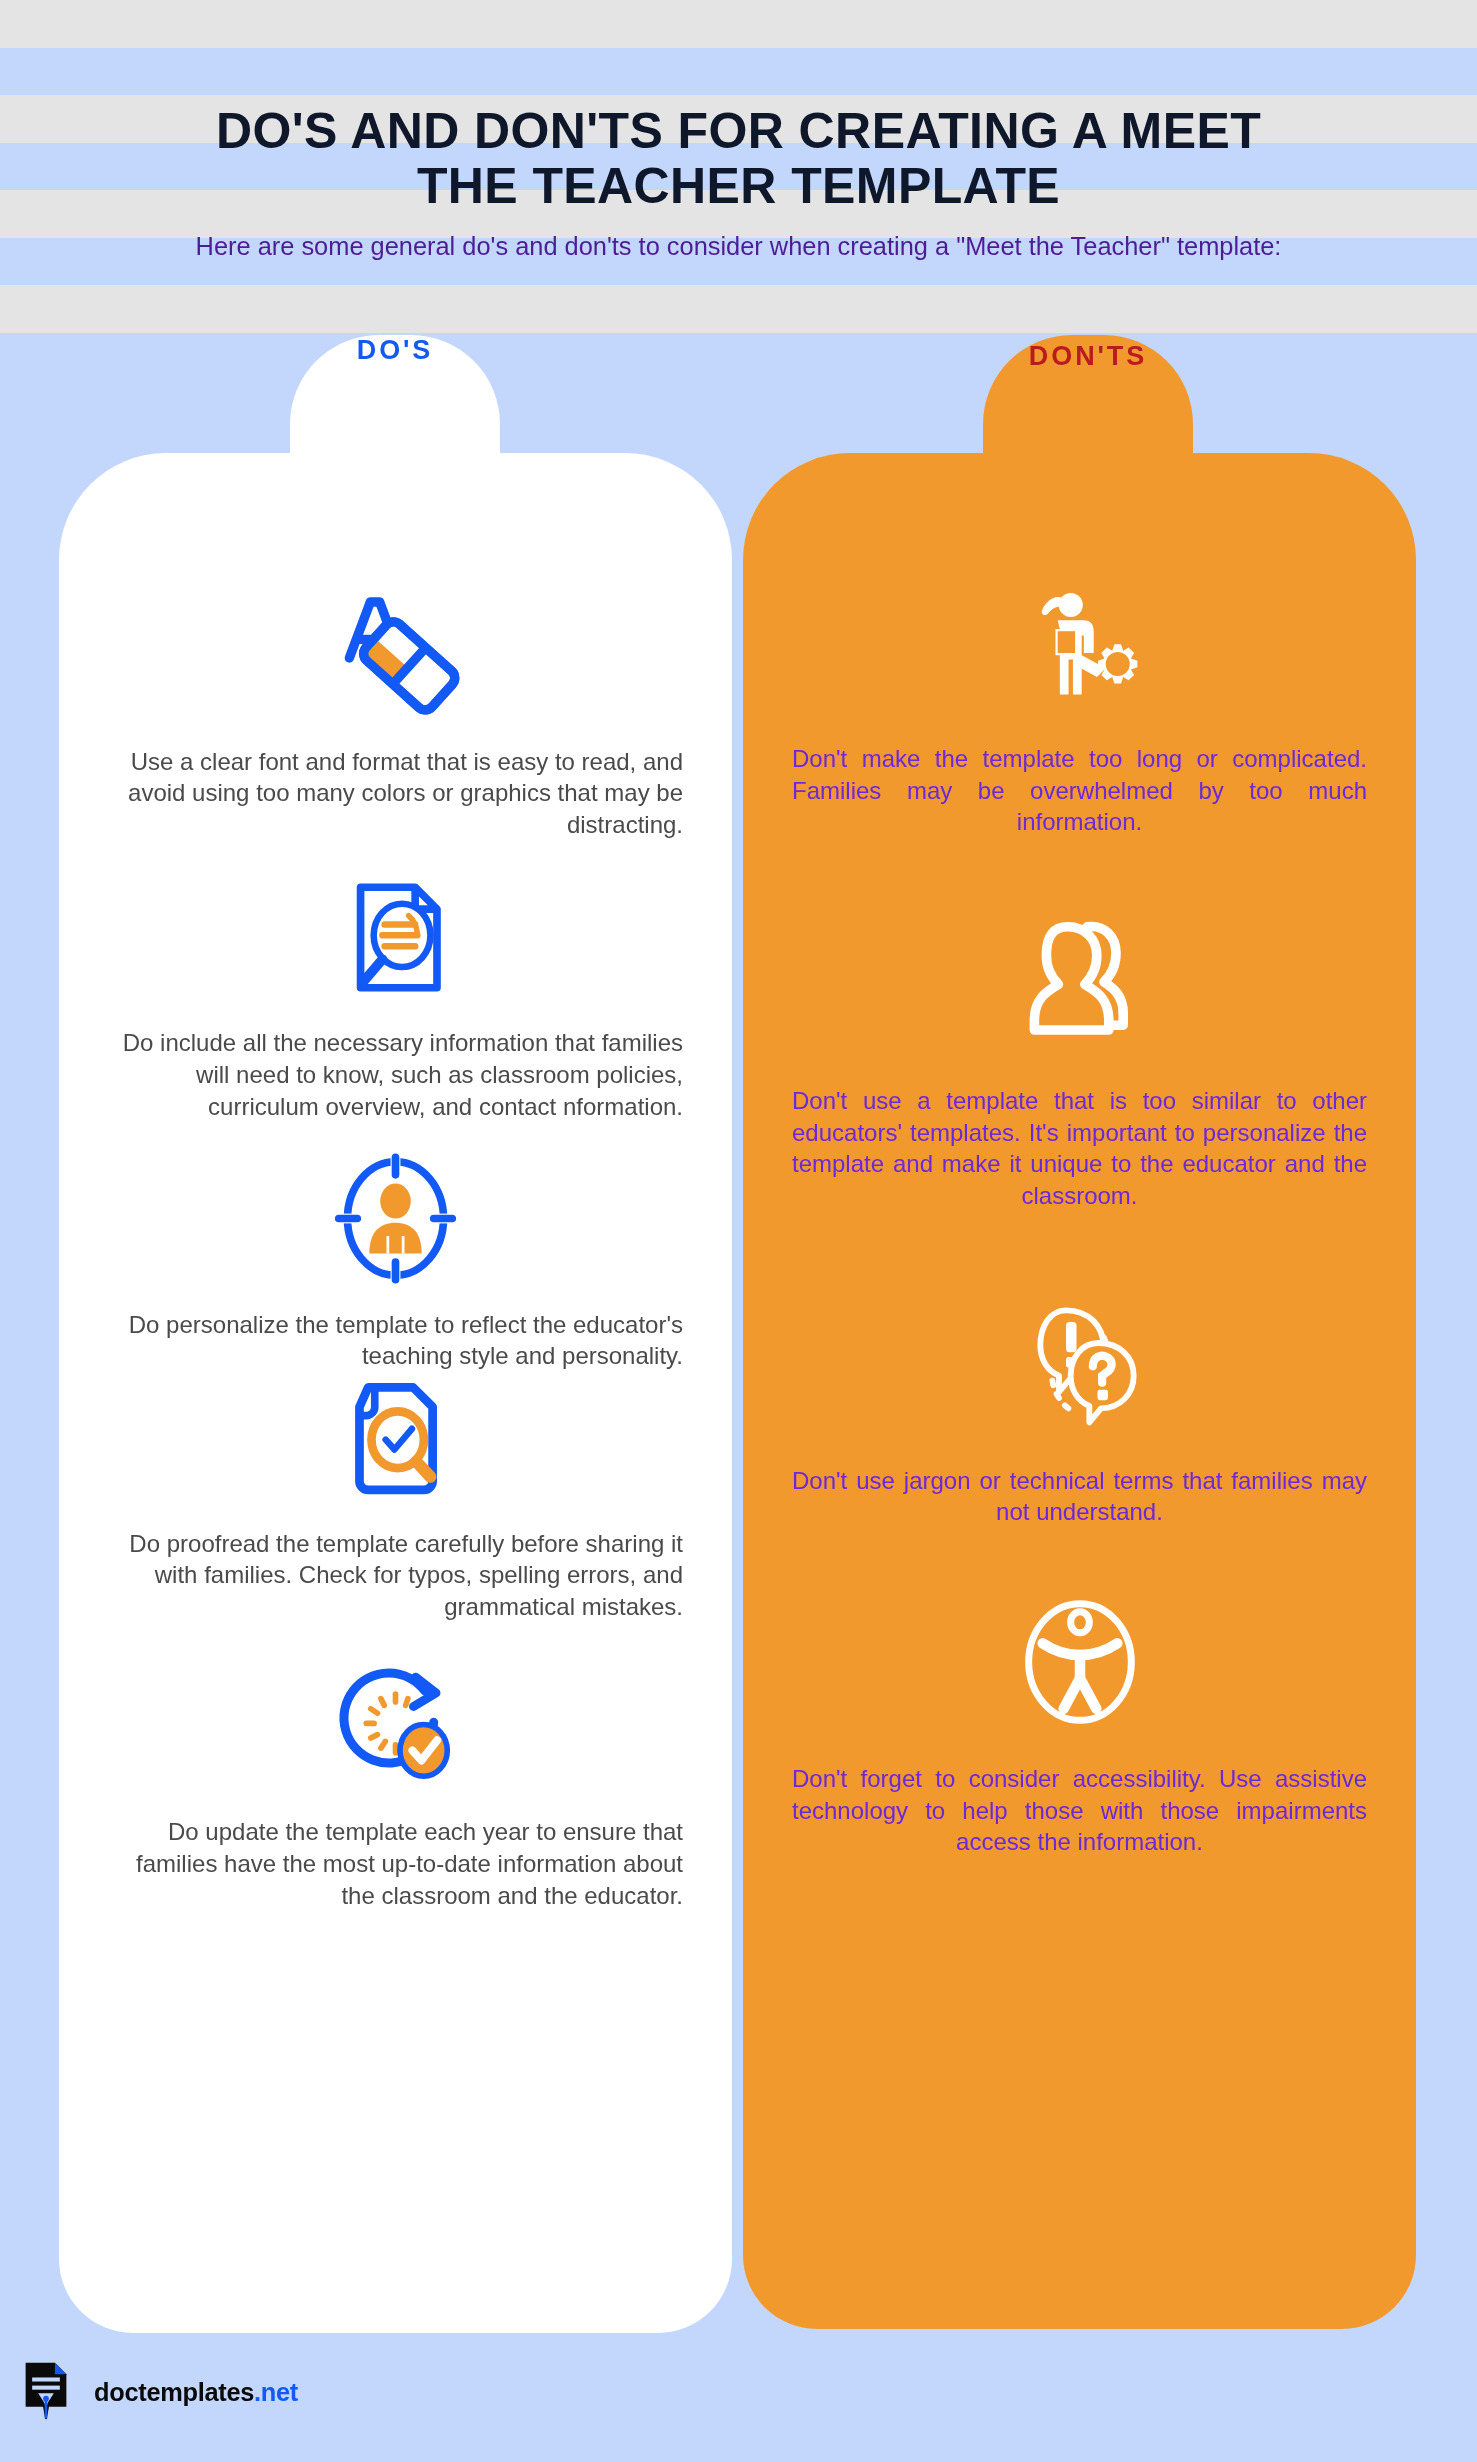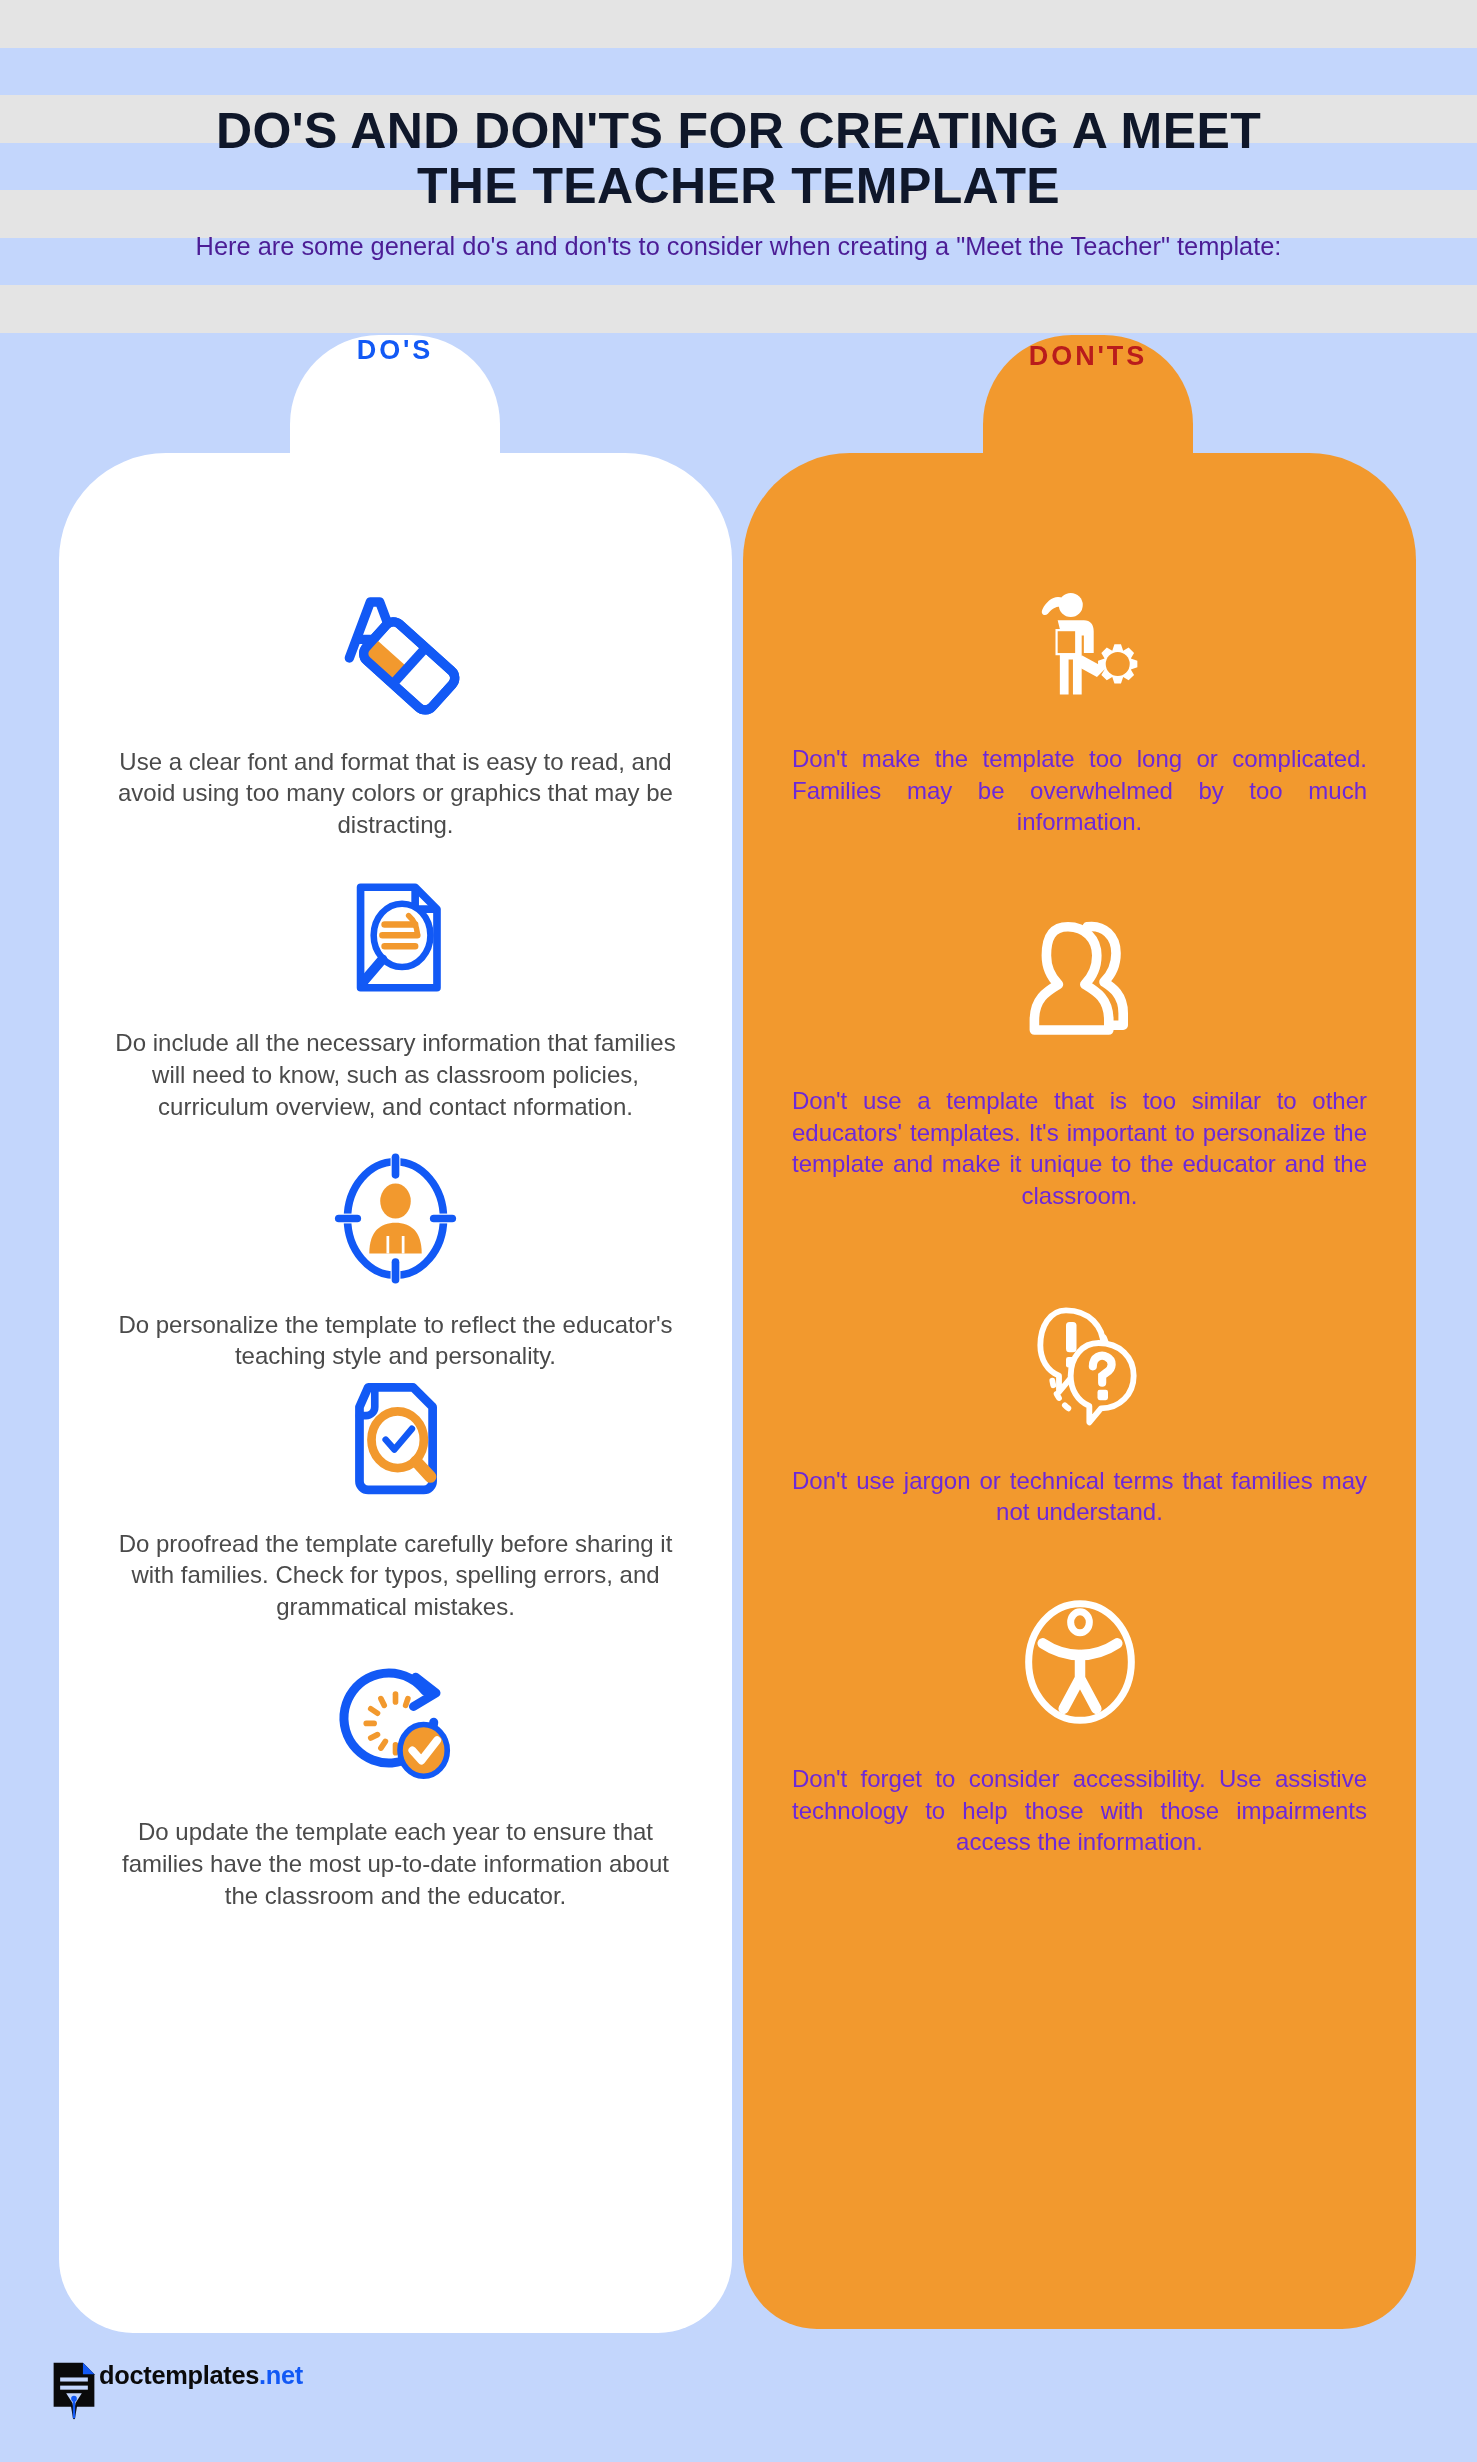--- a/index.html
+++ b/index.html
@@ -100,39 +100,39 @@
   #dos-items   { top:246px; }
   #donts-items { top:246px; }
 
   .item { width:673px; display:flex; flex-direction:column; align-items:center; }
   .item-icon { display:flex; align-items:center; justify-content:center; }
   .item-text {
     text-align:center;
     font-size:24px;
     line-height:1.32;
   }
-  #dos-items .item-text   { color:#4A4A4A; width:575px; }
+  #dos-items .item-text   { color:#4A4A4A; width:575px;text-align:right; }
   #donts-items .item-text { color:#6d28d9;  width:575px; text-align:justify; text-align-last:center; }
 
   
   #dos-items .item:nth-child(1) { margin-bottom:31px; }
   #dos-items .item:nth-child(2) { margin-bottom:31px; }
   #dos-items .item:nth-child(3) { }
   #dos-items .item:nth-child(4) { margin-bottom:34px; }
   #dos-items .item-icon { margin-bottom:24.6px; }
 
   #donts-items .item:nth-child(1) { margin-bottom:72px; }
   #donts-items .item:nth-child(2) { margin-bottom:82px; }
   #donts-items .item:nth-child(3) { margin-bottom:64px; }
   #donts-items .item-icon { margin-bottom:31px; }
 
   
   #footer {
-    position:absolute; left:52px; top:2361px;
-    display:flex; align-items:flex-start; gap:3px;
+    position:absolute; left:24px; top:2361px;
+    display:flex; align-items:center; gap:26px;
     z-index:6;
   }
   #logo-text { font-size:25.4px; font-weight:bold; color:#0A0A0A; letter-spacing:-0.3px; }
   #logo-tld-dot { color:#1259F5; }
 </style>
 </head>
 <body>
 
 <div id="stripes"></div>
 

